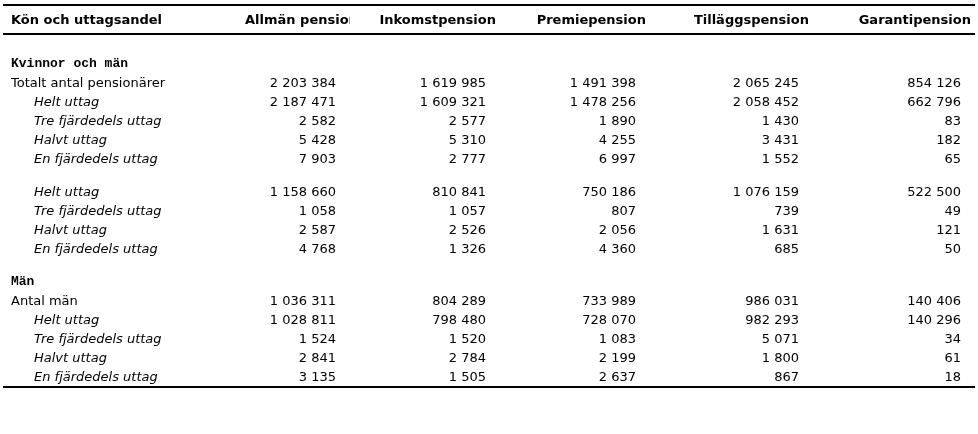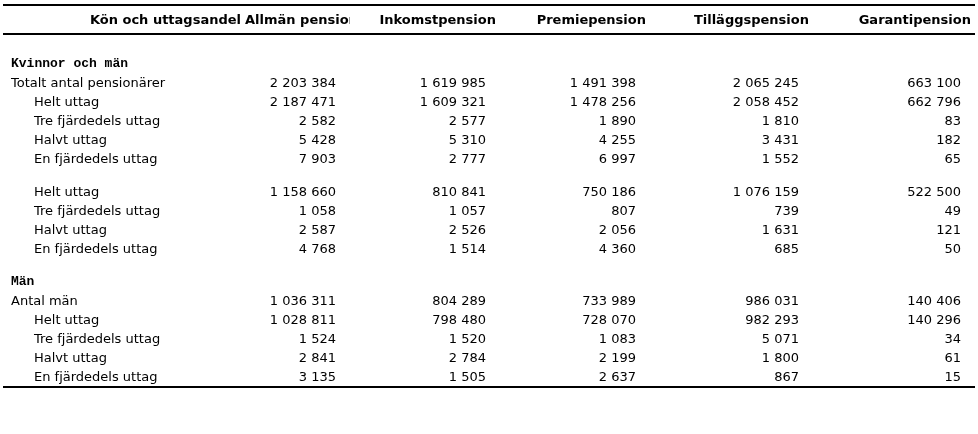--- a/index.html
+++ b/index.html
@@ -29,21 +29,21 @@
   }
   th {
     font-weight: bold;
     font-size: 13px;
     text-align: right;
     padding: 6px 4px 6px 0;
     white-space: nowrap;
     overflow: hidden;
   }
   th.label-col {
-    text-align: right;
+    text-align: left;
     padding-left: 8px;
   }
   td {
     font-size: 13px;
     height: 19px;
     padding: 0;
     white-space: nowrap;
     overflow: hidden;
     vertical-align: middle;
   }
@@ -54,20 +54,21 @@
   tr.section-title td {
     font-weight: bold;
     padding-left: 8px;
     font-family: Liberation Mono, monospace;
   }
   td.row-label {
     padding-left: 8px;
   }
   td.row-label.indent {
     padding-left: 31px;
+    font-style: italic;
   }
   tr.gap-header td { height: 19px; }
   tr.gap-section td { height: 14px; }
 </style>
 </head>
 <body>
 
 <div class="page">
   <table class="stat-table">
     <colgroup>
@@ -94,36 +95,36 @@
         </tr>
         <tr class="section-title">
           <td colspan="6">Kvinnor och män</td>
         </tr>
         <tr>
           <td class="row-label">Totalt antal pensionärer</td>
           <td class="num">2 203 384</td>
           <td class="num">1 619 985</td>
           <td class="num">1 491 398</td>
           <td class="num">2 065 245</td>
-          <td class="num">663 100</td>
+          <td class="num">854 126</td>
         </tr>
         <tr>
           <td class="row-label indent">Helt uttag</td>
           <td class="num">2 187 471</td>
           <td class="num">1 609 321</td>
           <td class="num">1 478 256</td>
           <td class="num">2 058 452</td>
           <td class="num">662 796</td>
         </tr>
         <tr>
           <td class="row-label indent">Tre fjärdedels uttag</td>
           <td class="num">2 582</td>
           <td class="num">2 577</td>
           <td class="num">1 890</td>
-          <td class="num">1 810</td>
+          <td class="num">1 430</td>
           <td class="num">83</td>
         </tr>
         <tr>
           <td class="row-label indent">Halvt uttag</td>
           <td class="num">5 428</td>
           <td class="num">5 310</td>
           <td class="num">4 255</td>
           <td class="num">3 431</td>
           <td class="num">182</td>
         </tr>
@@ -158,21 +159,21 @@
           <td class="row-label indent">Halvt uttag</td>
           <td class="num">2 587</td>
           <td class="num">2 526</td>
           <td class="num">2 056</td>
           <td class="num">1 631</td>
           <td class="num">121</td>
         </tr>
         <tr>
           <td class="row-label indent">En fjärdedels uttag</td>
           <td class="num">4 768</td>
-          <td class="num">1 514</td>
+          <td class="num">1 326</td>
           <td class="num">4 360</td>
           <td class="num">685</td>
           <td class="num">50</td>
         </tr>
         <tr class="gap-section">
           <td colspan="6"></td>
         </tr>
         <tr class="section-title">
           <td colspan="6">Män</td>
         </tr>
@@ -207,17 +208,17 @@
           <td class="num">2 199</td>
           <td class="num">1 800</td>
           <td class="num">61</td>
         </tr>
         <tr>
           <td class="row-label indent">En fjärdedels uttag</td>
           <td class="num">3 135</td>
           <td class="num">1 505</td>
           <td class="num">2 637</td>
           <td class="num">867</td>
-          <td class="num">15</td>
+          <td class="num">18</td>
         </tr>
       </tbody>
   </table>
 </div>
 
 </body></html>

